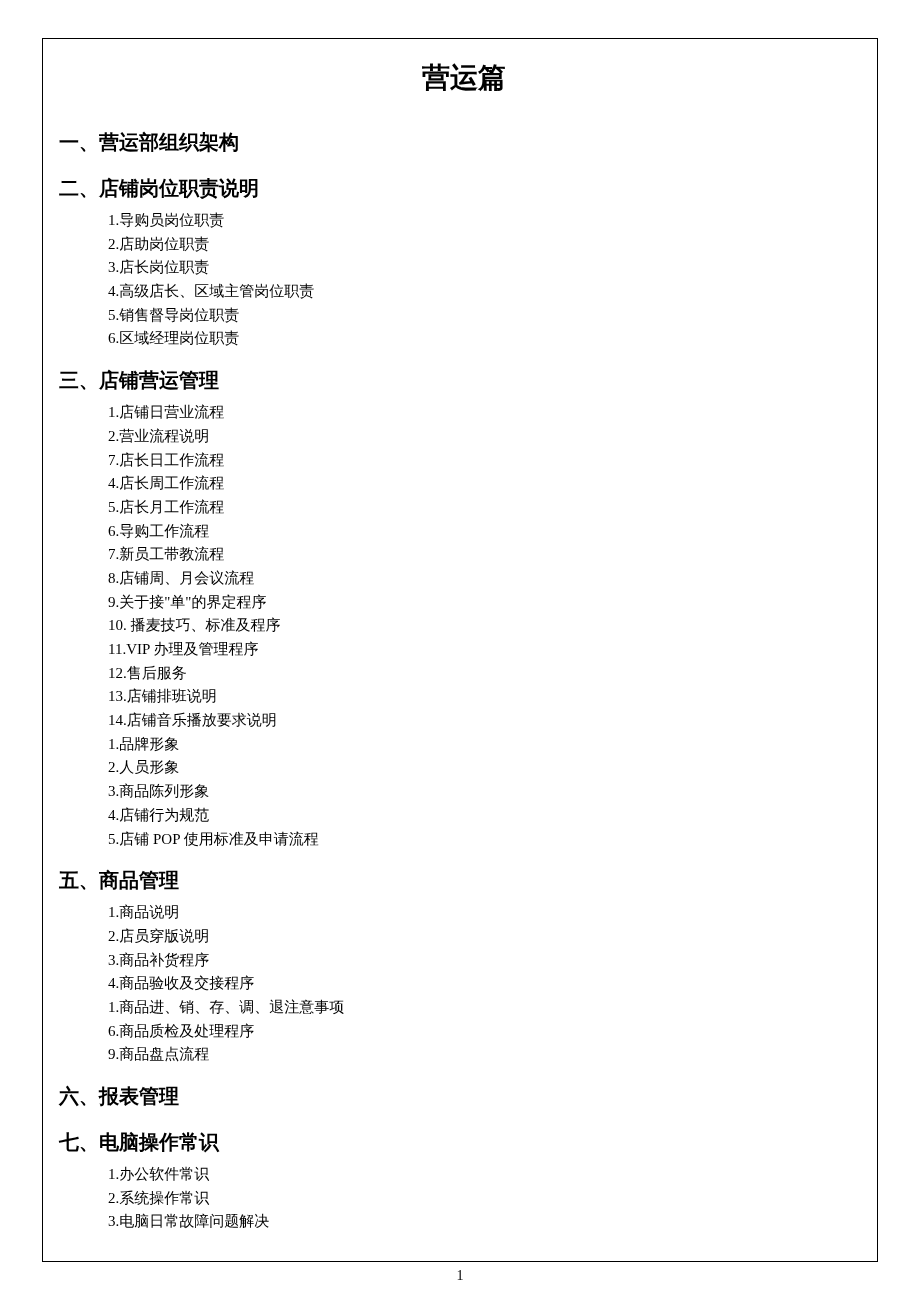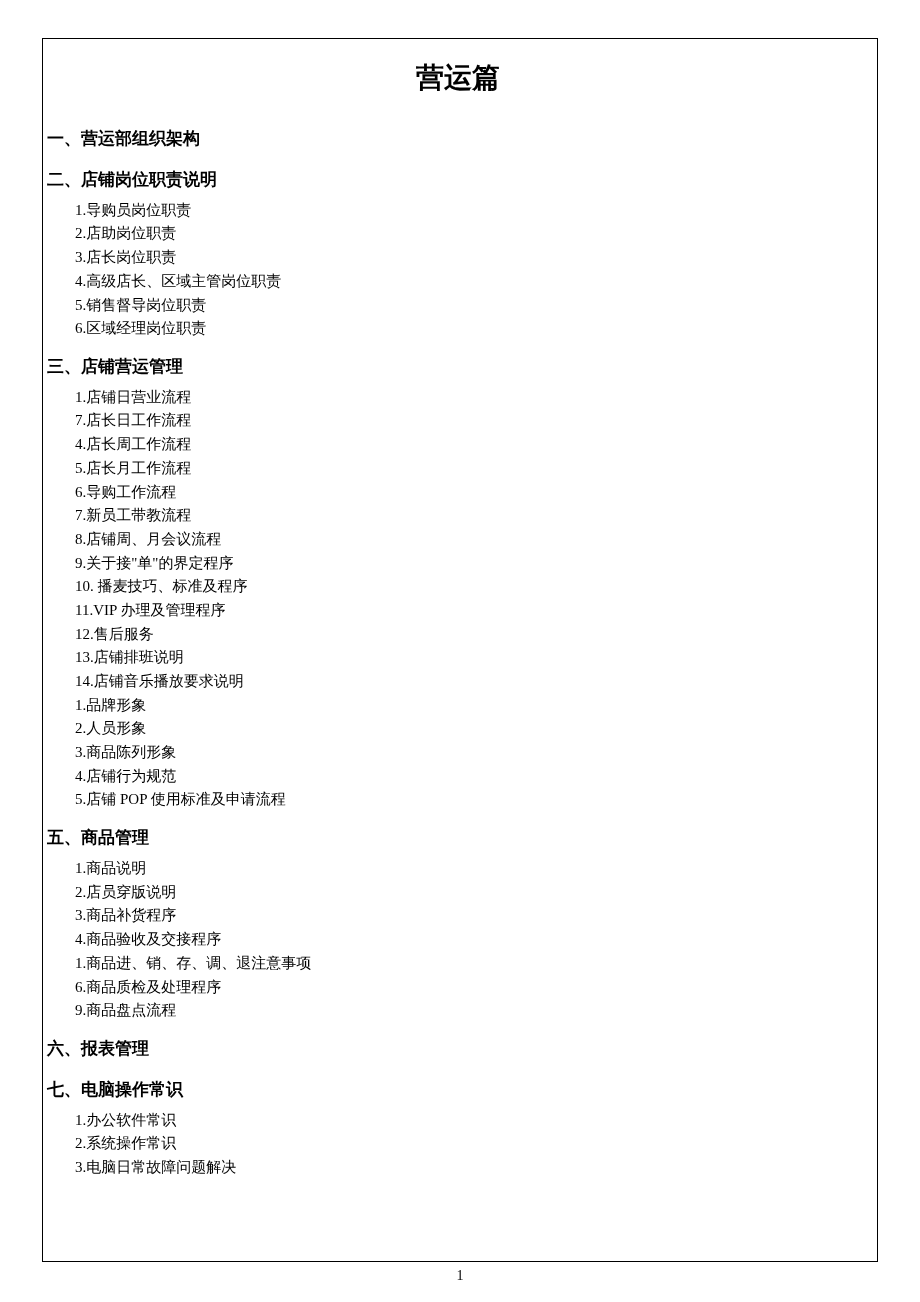--- a/index.html
+++ b/index.html
@@ -14,48 +14,49 @@
       height: 1302px;
       position: relative;
     }
     .page-border {
       position: absolute;
       top: 38px;
       left: 42px;
       right: 42px;
       bottom: 40px;
       border: 1px solid #000;
-      padding: 20px 8px 10px 4px;
+      padding: 20px 8px 10px 16px;
     }
     .title {
       text-align: center;
       font-size: 28px;
       font-weight: bold;
       font-family: "SimHei", "黑体", sans-serif;
       margin-bottom: 28px;
     }
     .section-heading {
-      font-size: 17px;
+      font-size: 20px;
       font-weight: bold;
       font-family: Liberation Sans, sans-serif;
       margin-top: 12px;
       margin-bottom: 4px;
       line-height: 1.7;
     }
     .section-heading:first-of-type {
       margin-top: 0;
     }
     .item-list {
       list-style: none;
       padding-left: 28px;
     }
     .item-list li {
       font-size: 15px;
       line-height: 1.58;
       font-family: "SimSun", "宋体", serif;
+      margin-left: 21px;
     }
     .page-number {
       position: absolute;
       bottom: 18px;
       left: 0;
       right: 0;
       text-align: center;
       font-size: 14px;
       font-family: "SimSun", "宋体", serif;
     }
@@ -74,20 +75,21 @@
     <li>2.店助岗位职责</li>
     <li>3.店长岗位职责</li>
     <li>4.高级店长、区域主管岗位职责</li>
     <li>5.销售督导岗位职责</li>
     <li>6.区域经理岗位职责</li>
   </ul>
 
   <div class="section-heading">三、店铺营运管理</div>
   <ul class="item-list">
     <li>1.店铺日营业流程</li>
+    <li>2.营业流程说明</li>
     <li>7.店长日工作流程</li>
     <li>4.店长周工作流程</li>
     <li>5.店长月工作流程</li>
     <li>6.导购工作流程</li>
     <li>7.新员工带教流程</li>
     <li>8.店铺周、月会议流程</li>
     <li>9.关于接"单"的界定程序</li>
     <li>10.  播麦技巧、标准及程序</li>
     <li>11.VIP 办理及管理程序</li>
     <li>12.售后服务</li>

